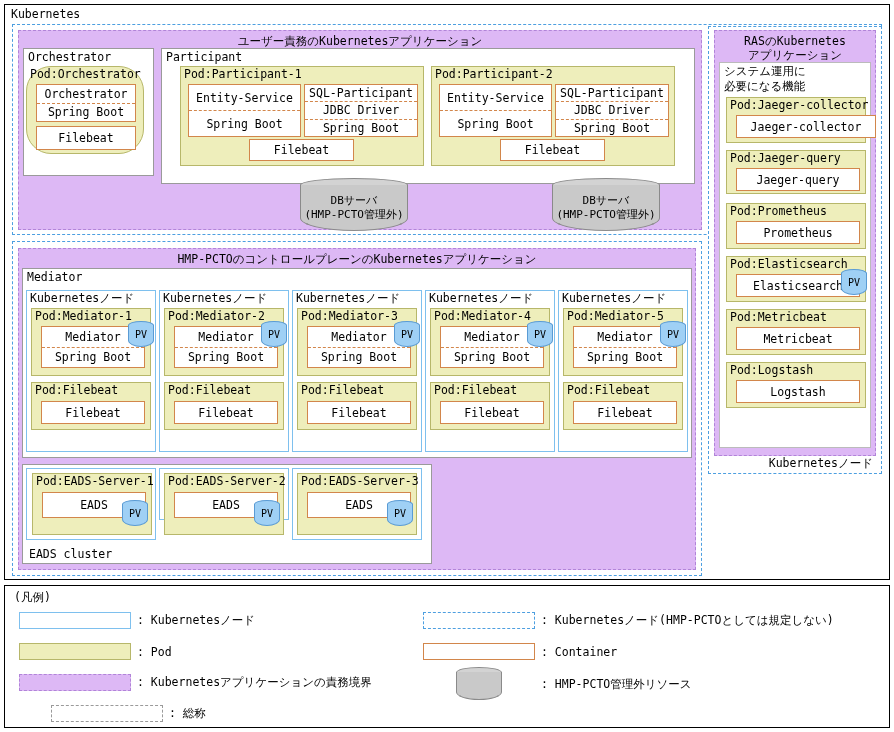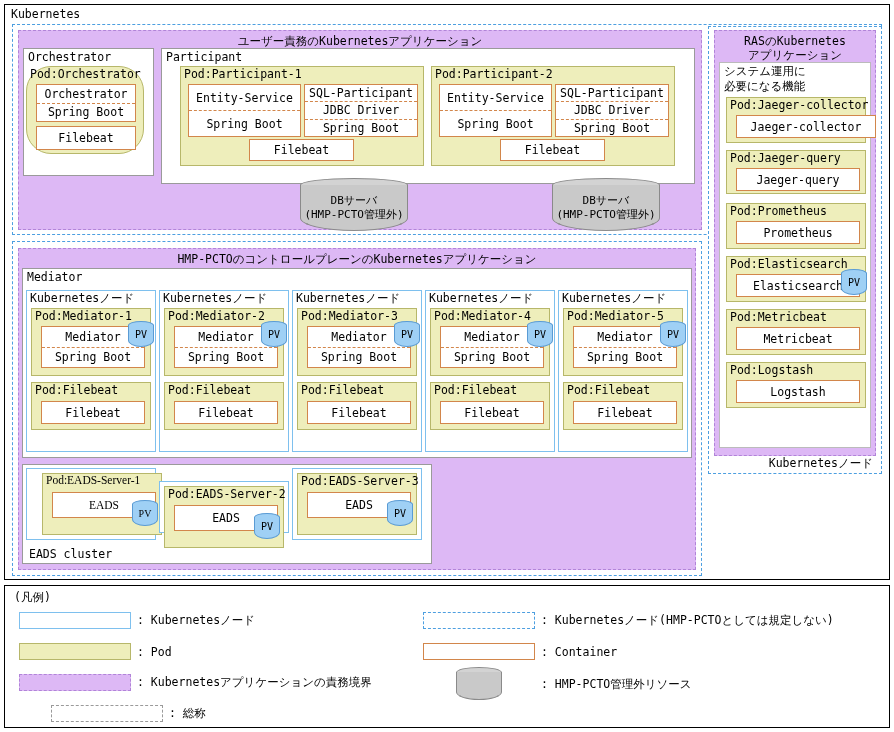--- a/index.html
+++ b/index.html
@@ -431,34 +431,34 @@
         <div class="cont-row">Filebeat</div>
       </div>
     </div>
   </div>
 </div>
 
 <div class="white-box" style="left:22px; top:464px; width:410px; height:100px;">
   <div class="wb-label-bottom">EADS cluster</div>
 
   <div class="k8s-node" style="left:3px; top:3px; width:130px; height:72px;">
-    <div class="pod" style="left:15px; top:4px; width:120px; height:62px;font-family:Liberation Serif, serif;">
+    <div class="pod" style="left:5px; top:4px; width:120px; height:62px;">
       <div class="pod-label">Pod:EADS-Server-1</div>
       <div class="container-box" style="left:9px; top:18px; width:104px; height:26px;">
         <div class="cont-row">EADS</div>
       </div>
       <div class="pv" style="left:89px; top:26px;">
         <div class="pv-top"></div>
         <div class="pv-body"></div>
         <div class="pv-text">PV</div>
       </div>
     </div>
   </div>
 
-  <div class="k8s-node" style="left:136px; top:16px; width:130px; height:52px;">
+  <div class="k8s-node" style="left:136px; top:3px; width:130px; height:52px;">
     <div class="pod" style="left:4px; top:4px; width:120px; height:62px;">
       <div class="pod-label">Pod:EADS-Server-2</div>
       <div class="container-box" style="left:9px; top:18px; width:104px; height:26px;">
         <div class="cont-row">EADS</div>
       </div>
       <div class="pv" style="left:89px; top:26px;">
         <div class="pv-top"></div>
         <div class="pv-body"></div>
         <div class="pv-text">PV</div>
       </div>

